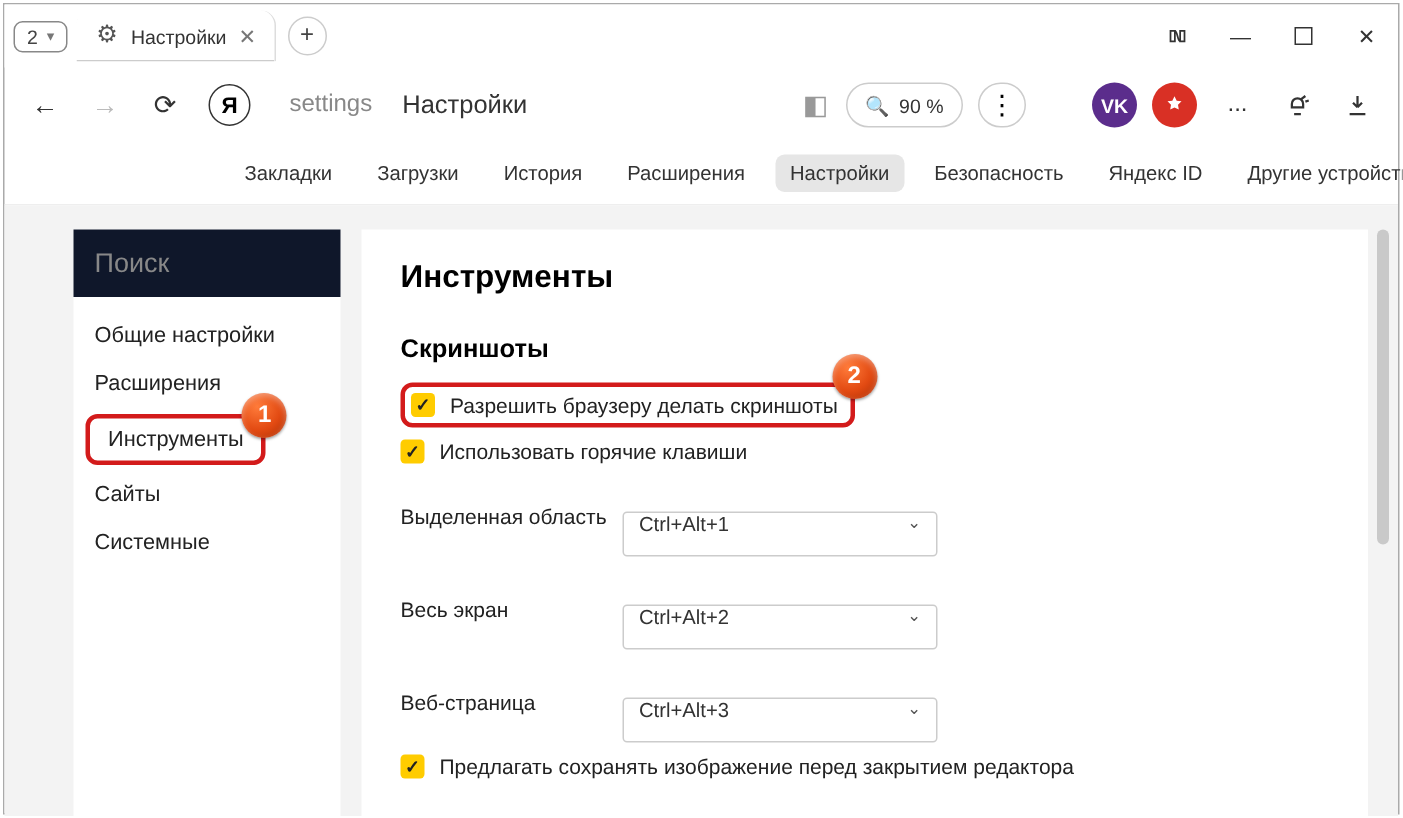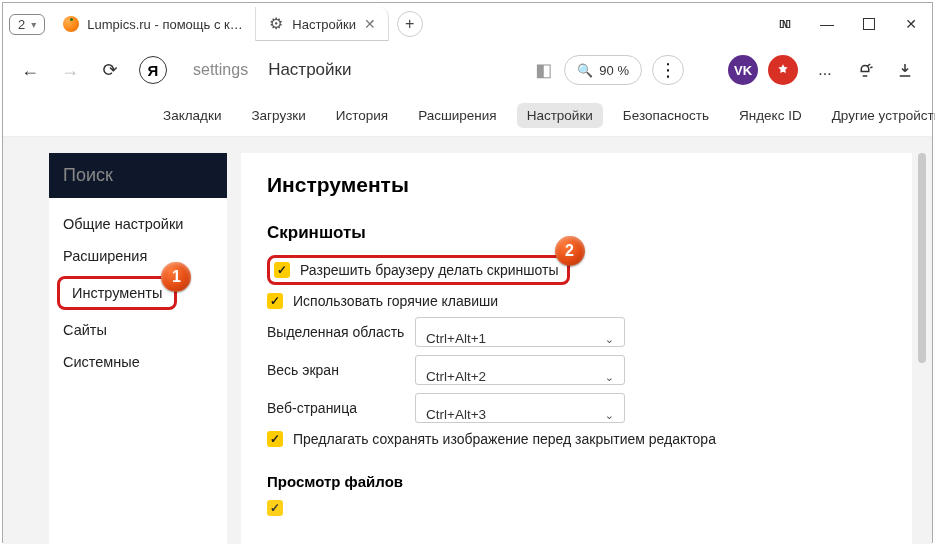--- a/index.html
+++ b/index.html
@@ -181,22 +181,22 @@
   }
   .checkbox {
     width:16px; height:16px; background:#ffcc00; border-radius:3px;
     display:flex; align-items:center; justify-content:center; margin-right:10px;
     flex-shrink:0;
   }
   .checkbox::after { content:"✓"; font-size:12px; color:#222; font-weight:bold; }
   .kv-row .key { width:148px; }
   .kv-row .select {
     width:210px; height:30px; border:1px solid #ccc; border-radius:3px;
-    display:flex; align-items:flex-end; justify-content:space-between;
-    padding:0 10px; font-size:13.5px; color:#333; background:#fff;
+    display:flex; align-items:flex-start; justify-content:space-between;
+    padding:0 10px; font-size:13.5px; color:#333; background:#fff;margin-top:24px;
   }
   .kv-row .select .chev { font-size:11px; color:#555; }
   .section2-title {
     font-size:15px; font-weight:bold; margin-top:26px; margin-bottom:10px;
   }
   .cut-row { display:flex; align-items:center; }
   .cut-row .checkbox { margin-right:10px; }
 
   
   .red-frame-2 {
@@ -229,24 +229,20 @@
 <body>
 
 <div class="outer-frame">
 
   <div class="titlebar">
     <div class="counter-pill">
       <span>2</span>
       <span class="chev">▾</span>
     </div>
 
-    <div class="tab" style="max-width:205px;">
-      <span class="favicon orange"></span>
-      <span class="tab-label">Lumpics.ru - помощь с ком</span>
-    </div>
 
     <div class="tab active" style="max-width:200px;">
       <span class="favicon gear">⚙</span>
       <span class="tab-label">Настройки</span>
       <span class="tab-close">✕</span>
     </div>
 
     <div class="new-tab-btn">
       <span>+</span>
     </div>

